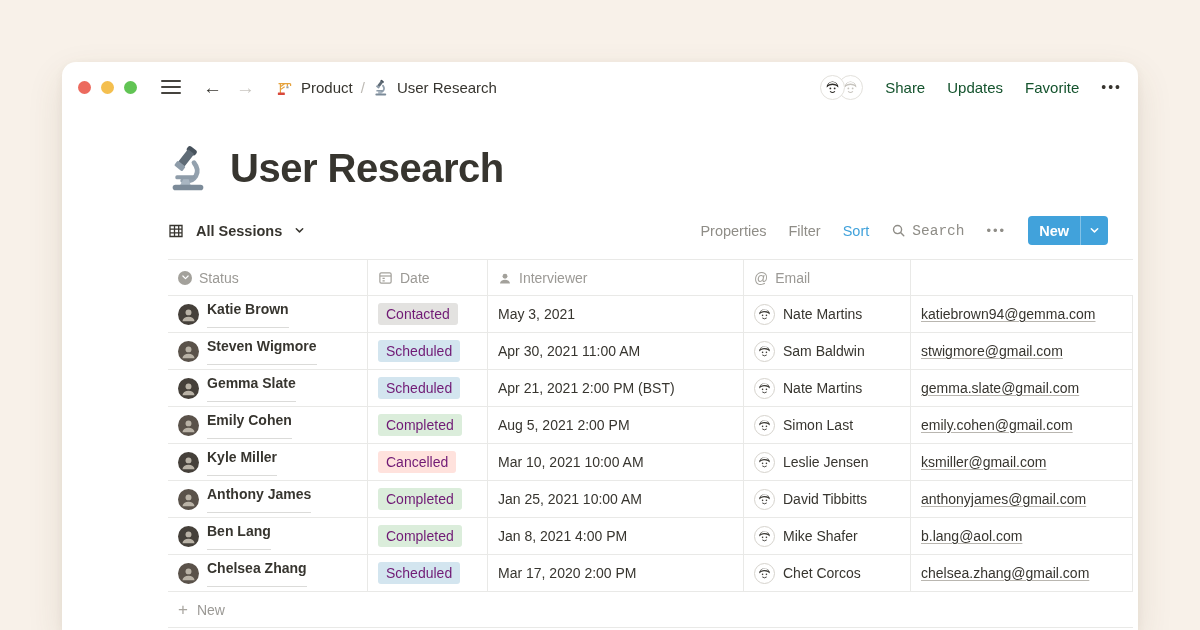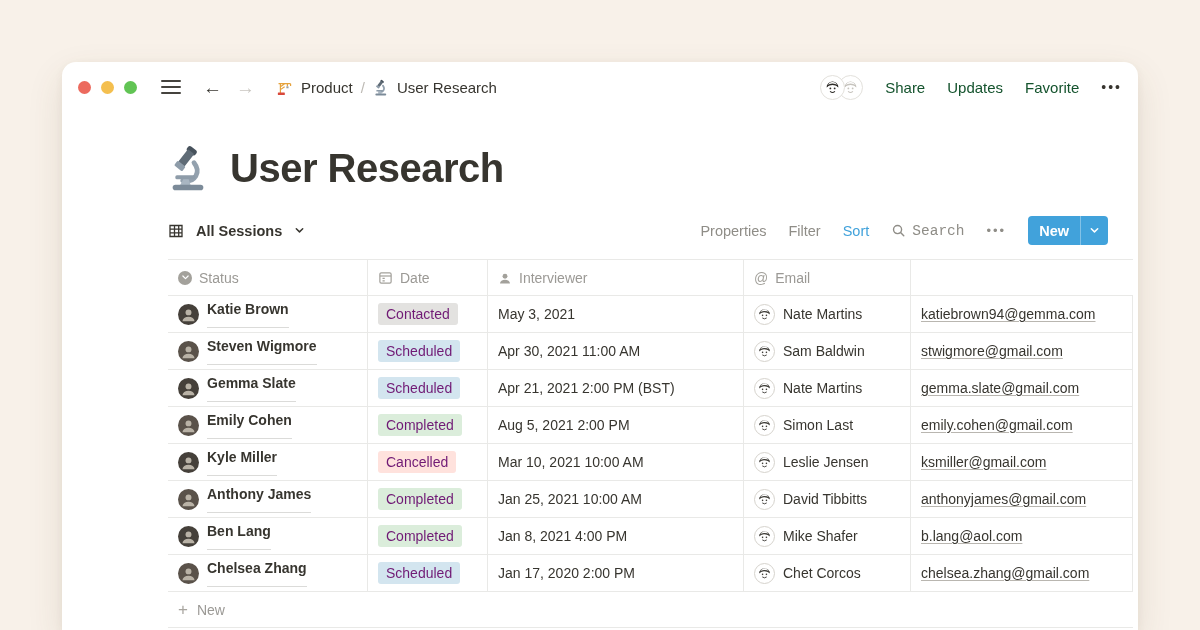--- a/index.html
+++ b/index.html
@@ -459,21 +459,21 @@
                 <svg width="17" height="17">
                   <use href="#sym-bust"></use>
                 </svg>
               </span>
       <span class="name-text">Chelsea Zhang</span>
     </div>
     <div class="t-cell">
       <span class="badge" style="background: rgb(211, 229, 239);">Scheduled</span>
     </div>
     <div class="t-cell">
-      <span>Jan 17, 2020 2:00 PM</span>
+      <span>Mar 17, 2020 2:00 PM</span>
     </div>
     <div class="t-cell">
       <span class="iv-avatar">
                 <svg width="17" height="17">
                   <use href="#sym-face"></use>
                 </svg>
               </span>
       <span>Chet Corcos</span>
     </div>
     <div class="t-cell">

